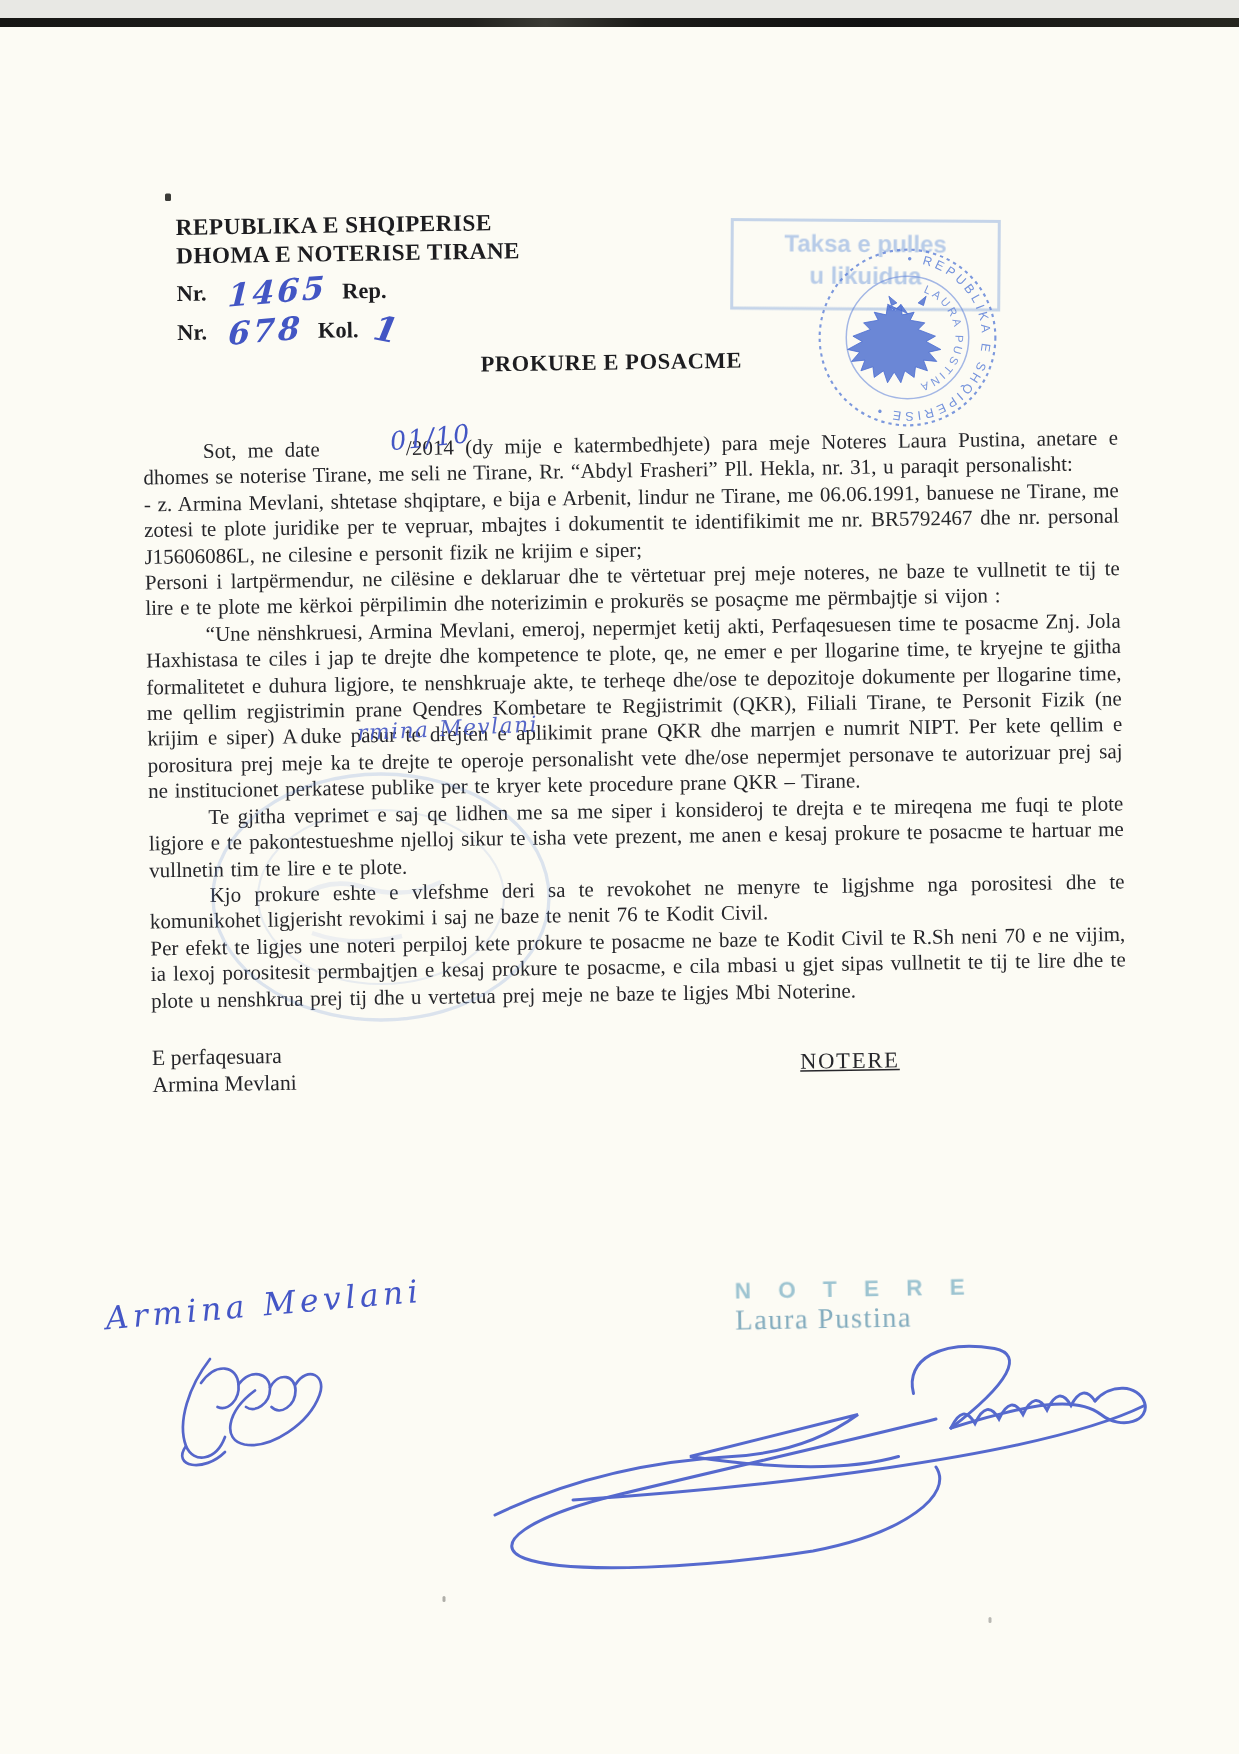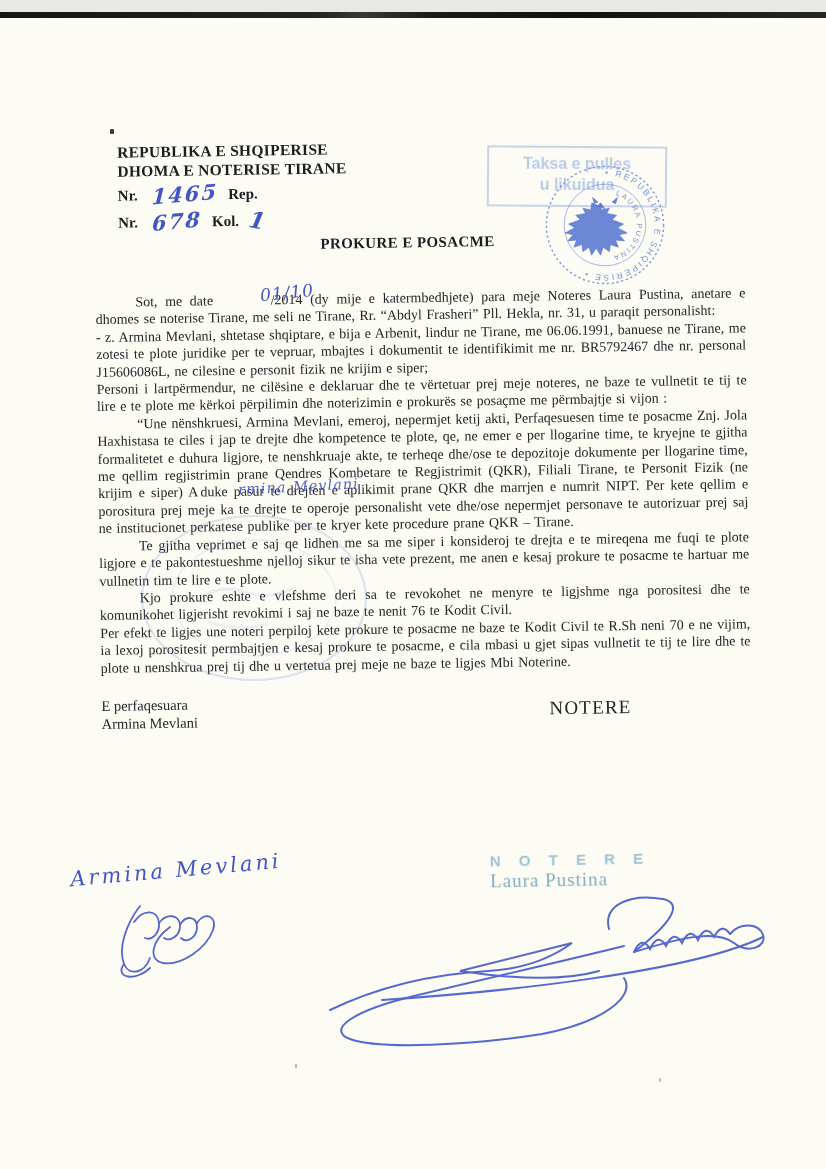--- a/index.html
+++ b/index.html
@@ -20,21 +20,21 @@
   .hand{font-style:italic;color:#4356c4;font-family:"DejaVu Serif",serif;}
   .hnum{display:inline-block;font-size:21px;letter-spacing:2px;transform:rotate(-4deg) skewX(-8deg);margin:0 10px 0 14px;position:relative;top:2px;}
   .hkol{display:inline-block;font-size:23px;transform:rotate(12deg);margin-left:10px;position:relative;top:3px;}
   .title{margin-top:8px;text-align:center;font-weight:bold;font-size:15px;letter-spacing:.4px;transform:translateX(-12px);color:#1d1d20;}
   .body-text{margin-top:37px;font-size:14px;line-height:17.4px;text-align:justify;word-spacing:1px;}
   .body-text p{margin:0;}
   .ind{text-indent:40px;}
   .hdate{display:inline-block;width:50px;white-space:nowrap;overflow:visible;font-size:17px;letter-spacing:1px;transform:rotate(-5deg);position:relative;top:-2px;}
   .hinline{display:inline-block;width:2px;white-space:nowrap;overflow:visible;font-size:14.5px;letter-spacing:1px;transform:rotate(-2deg);opacity:.9;}
   .sig-block{position:relative;margin-top:20px;font-size:14.5px;line-height:18px;}
-  .notere-typed{position:absolute;left:448px;top:9px;letter-spacing:1.2px;font-size:19px;}
+  .notere-typed{position:absolute;left:432px;top:9px;letter-spacing:1.2px;font-size:15px;text-decoration:underline;}
 
   
   .tax-stamp{position:absolute;left:487px;top:134px;width:176px;height:52px;
     border:2px solid rgba(142,173,222,.5);text-align:center;padding-top:5px;
     font-family:"Liberation Sans",sans-serif;font-weight:bold;font-size:16px;line-height:21px;
     color:rgba(148,178,226,.65);filter:blur(.5px);transform:rotate(.4deg);}
   .round-stamp{position:absolute;left:534px;top:142px;}
   .mid-stamp{position:absolute;left:130px;top:494px;}
   .teal-stamp{position:absolute;left:490px;top:839px;transform:rotate(-1deg);}
   .teal-1{font-family:"Liberation Sans",sans-serif;font-weight:bold;font-size:15px;letter-spacing:7px;color:#9dc4d1;filter:blur(.3px);}

